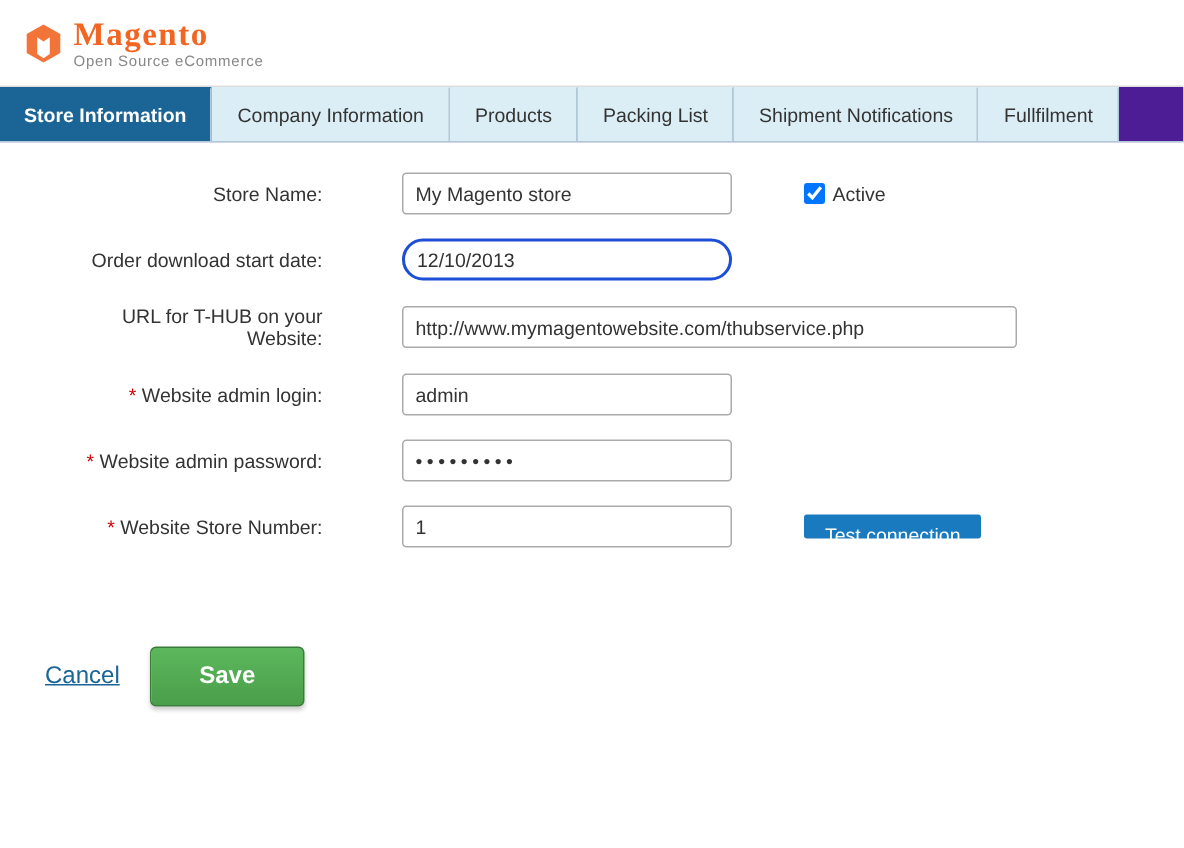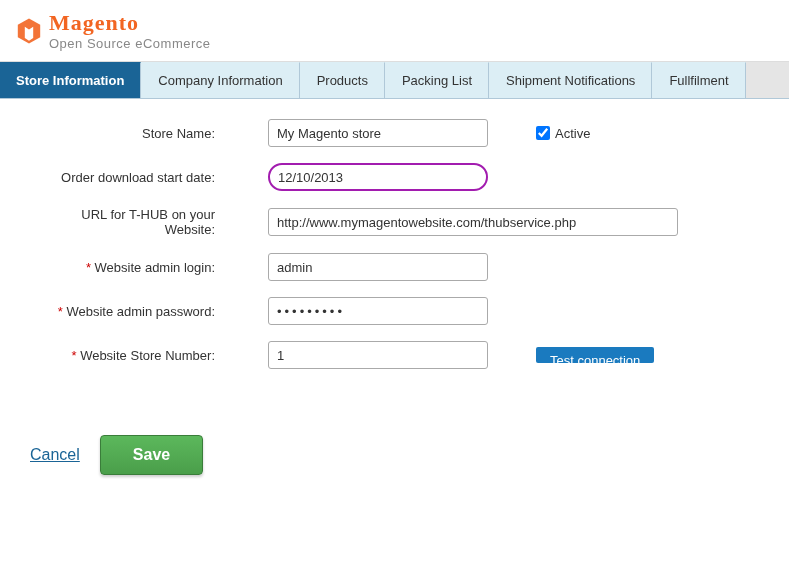--- a/index.html
+++ b/index.html
@@ -26,38 +26,38 @@
       align-items: flex-start;
     }
     .logo-text {
       font-size: 22px;
       font-weight: bold;
       color: #f26522;
       font-family: Georgia, serif;
       letter-spacing: 1px;
     }
     .logo-sub {
-      font-size: 13px;
+      font-size: 10px;
       color: #888;
       letter-spacing: 0.5px;
     }
     .logo-icon {
       width: 28px;
       height: 28px;
       margin-right: 6px;
     }
     .logo-wrapper {
       display: flex;
       align-items: center;
     }
 
     
     .tabs {
       display: flex;
-      background: #e5e5e5;
+      background: #4c1d95;
       border-bottom: 1px solid #b0c8d8;
       padding: 0;
     }
     .tab {
       padding: 10px 16px;
       cursor: pointer;
       border: 1px solid transparent;
       border-bottom: none;
       font-size: 13px;
       color: #333;
@@ -102,21 +102,21 @@
       font-size: 13px;
       width: 220px;
       height: 28px;
       outline: none;
       color: #333;
     }
     .form-input-wide {
       width: 410px;
     }
     .form-input-date {
-      border: 2px solid #a21caf;
+      border: 2px solid #1d4ed8;
       border-radius: 18px;
       padding: 5px 8px;
       font-size: 13px;
       width: 220px;
       height: 28px;
       outline: none;
       color: #333;
     }
 
     

